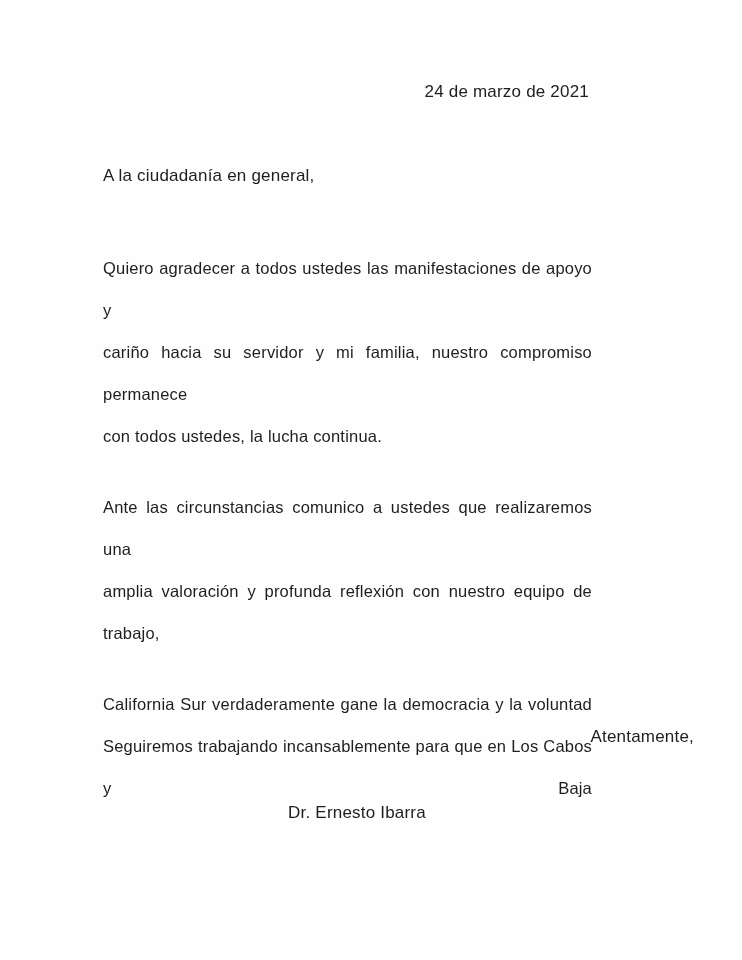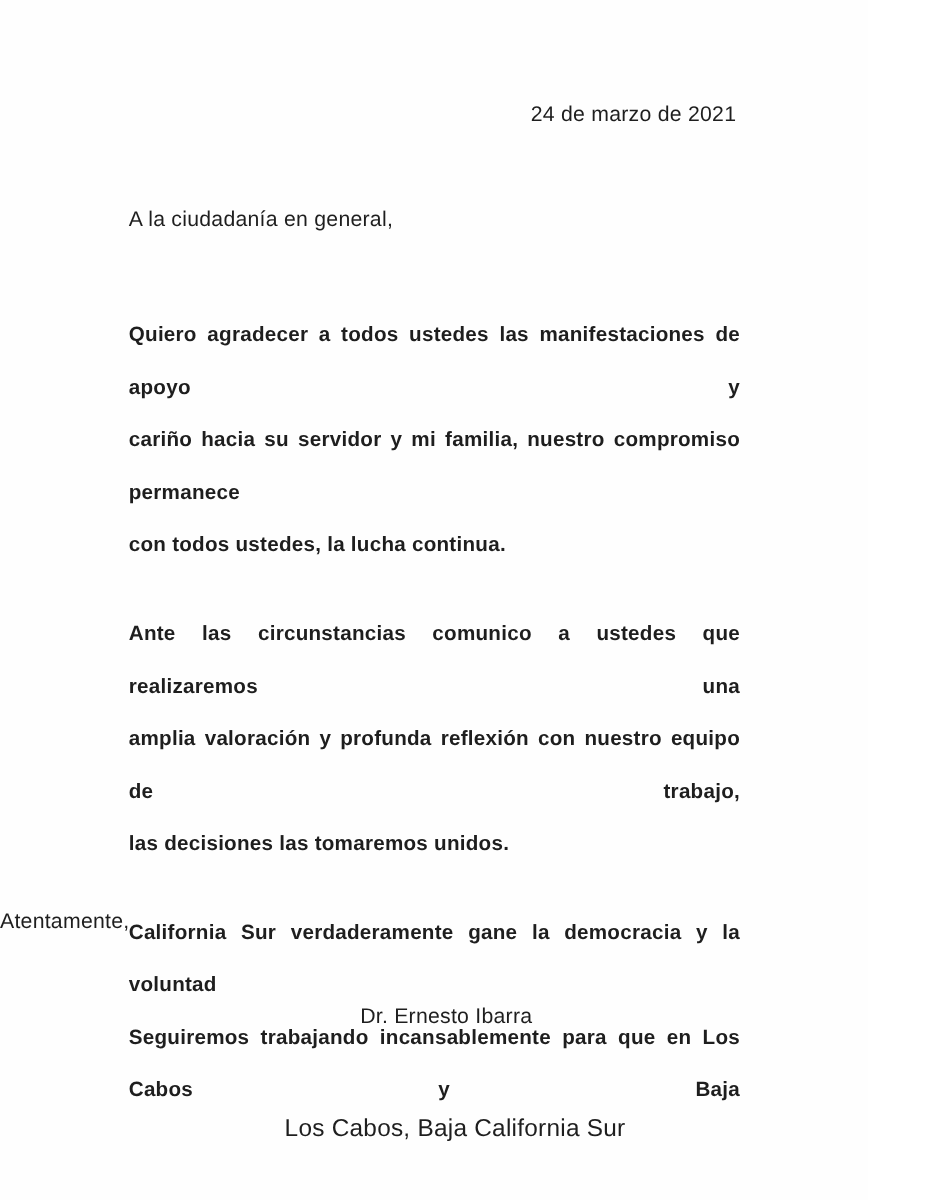--- a/index.html
+++ b/index.html
@@ -35,39 +35,38 @@
     line-height: 1.2;
   }
   .paragraphs {
     position: absolute;
     top: 247px;
     left: 103px;
     right: 102px;
   }
   .paragraph {
     margin: 0 0 29px 0;
-    font-weight: bold;
   }
   .pline {
     font-size: 16.5px;
     line-height: 42px;
     text-align: justify;
     text-align-last: justify;
     white-space: normal;
   }
   .pline.last {
     text-align: left;
     text-align-last: left;
   }
   .closing {
     position: absolute;
     top: 727px;
     left: 0;
     right: 0;
-    text-align: left;
+    text-align: right;
     font-size: 17px;
     line-height: 1.2;
   }
   .signature {
     position: absolute;
     top: 803px;
     left: 0;
     right: 0;
     text-align: center;
     font-size: 17px;
@@ -94,26 +93,24 @@
 
   <div class="paragraphs" id="paragraphs">
       <div class="paragraph">
         <div class="pline">Quiero agradecer a todos ustedes las manifestaciones de apoyo y</div>
         <div class="pline">cariño hacia su servidor y mi familia, nuestro compromiso permanece</div>
         <div class="pline last">con todos ustedes, la lucha continua.</div>
       </div>
       <div class="paragraph">
         <div class="pline">Ante las circunstancias comunico a ustedes que realizaremos una</div>
         <div class="pline">amplia valoración y profunda reflexión con nuestro equipo de trabajo,</div>
-        <div class="pline last">las decisiones las tomaremos unidos.</div>
       </div>
       <div class="paragraph">
         <div class="pline">California Sur verdaderamente gane la democracia y la voluntad</div>
         <div class="pline">Seguiremos trabajando incansablemente para que en Los Cabos y Baja</div>
       </div>
     </div>
 
   <div class="closing">Atentamente,</div>
 
   <div class="signature">Dr. Ernesto Ibarra</div>
 
-  <div class="location">Los Cabos, Baja California Sur</div>
 </div>
 
 </body></html>

